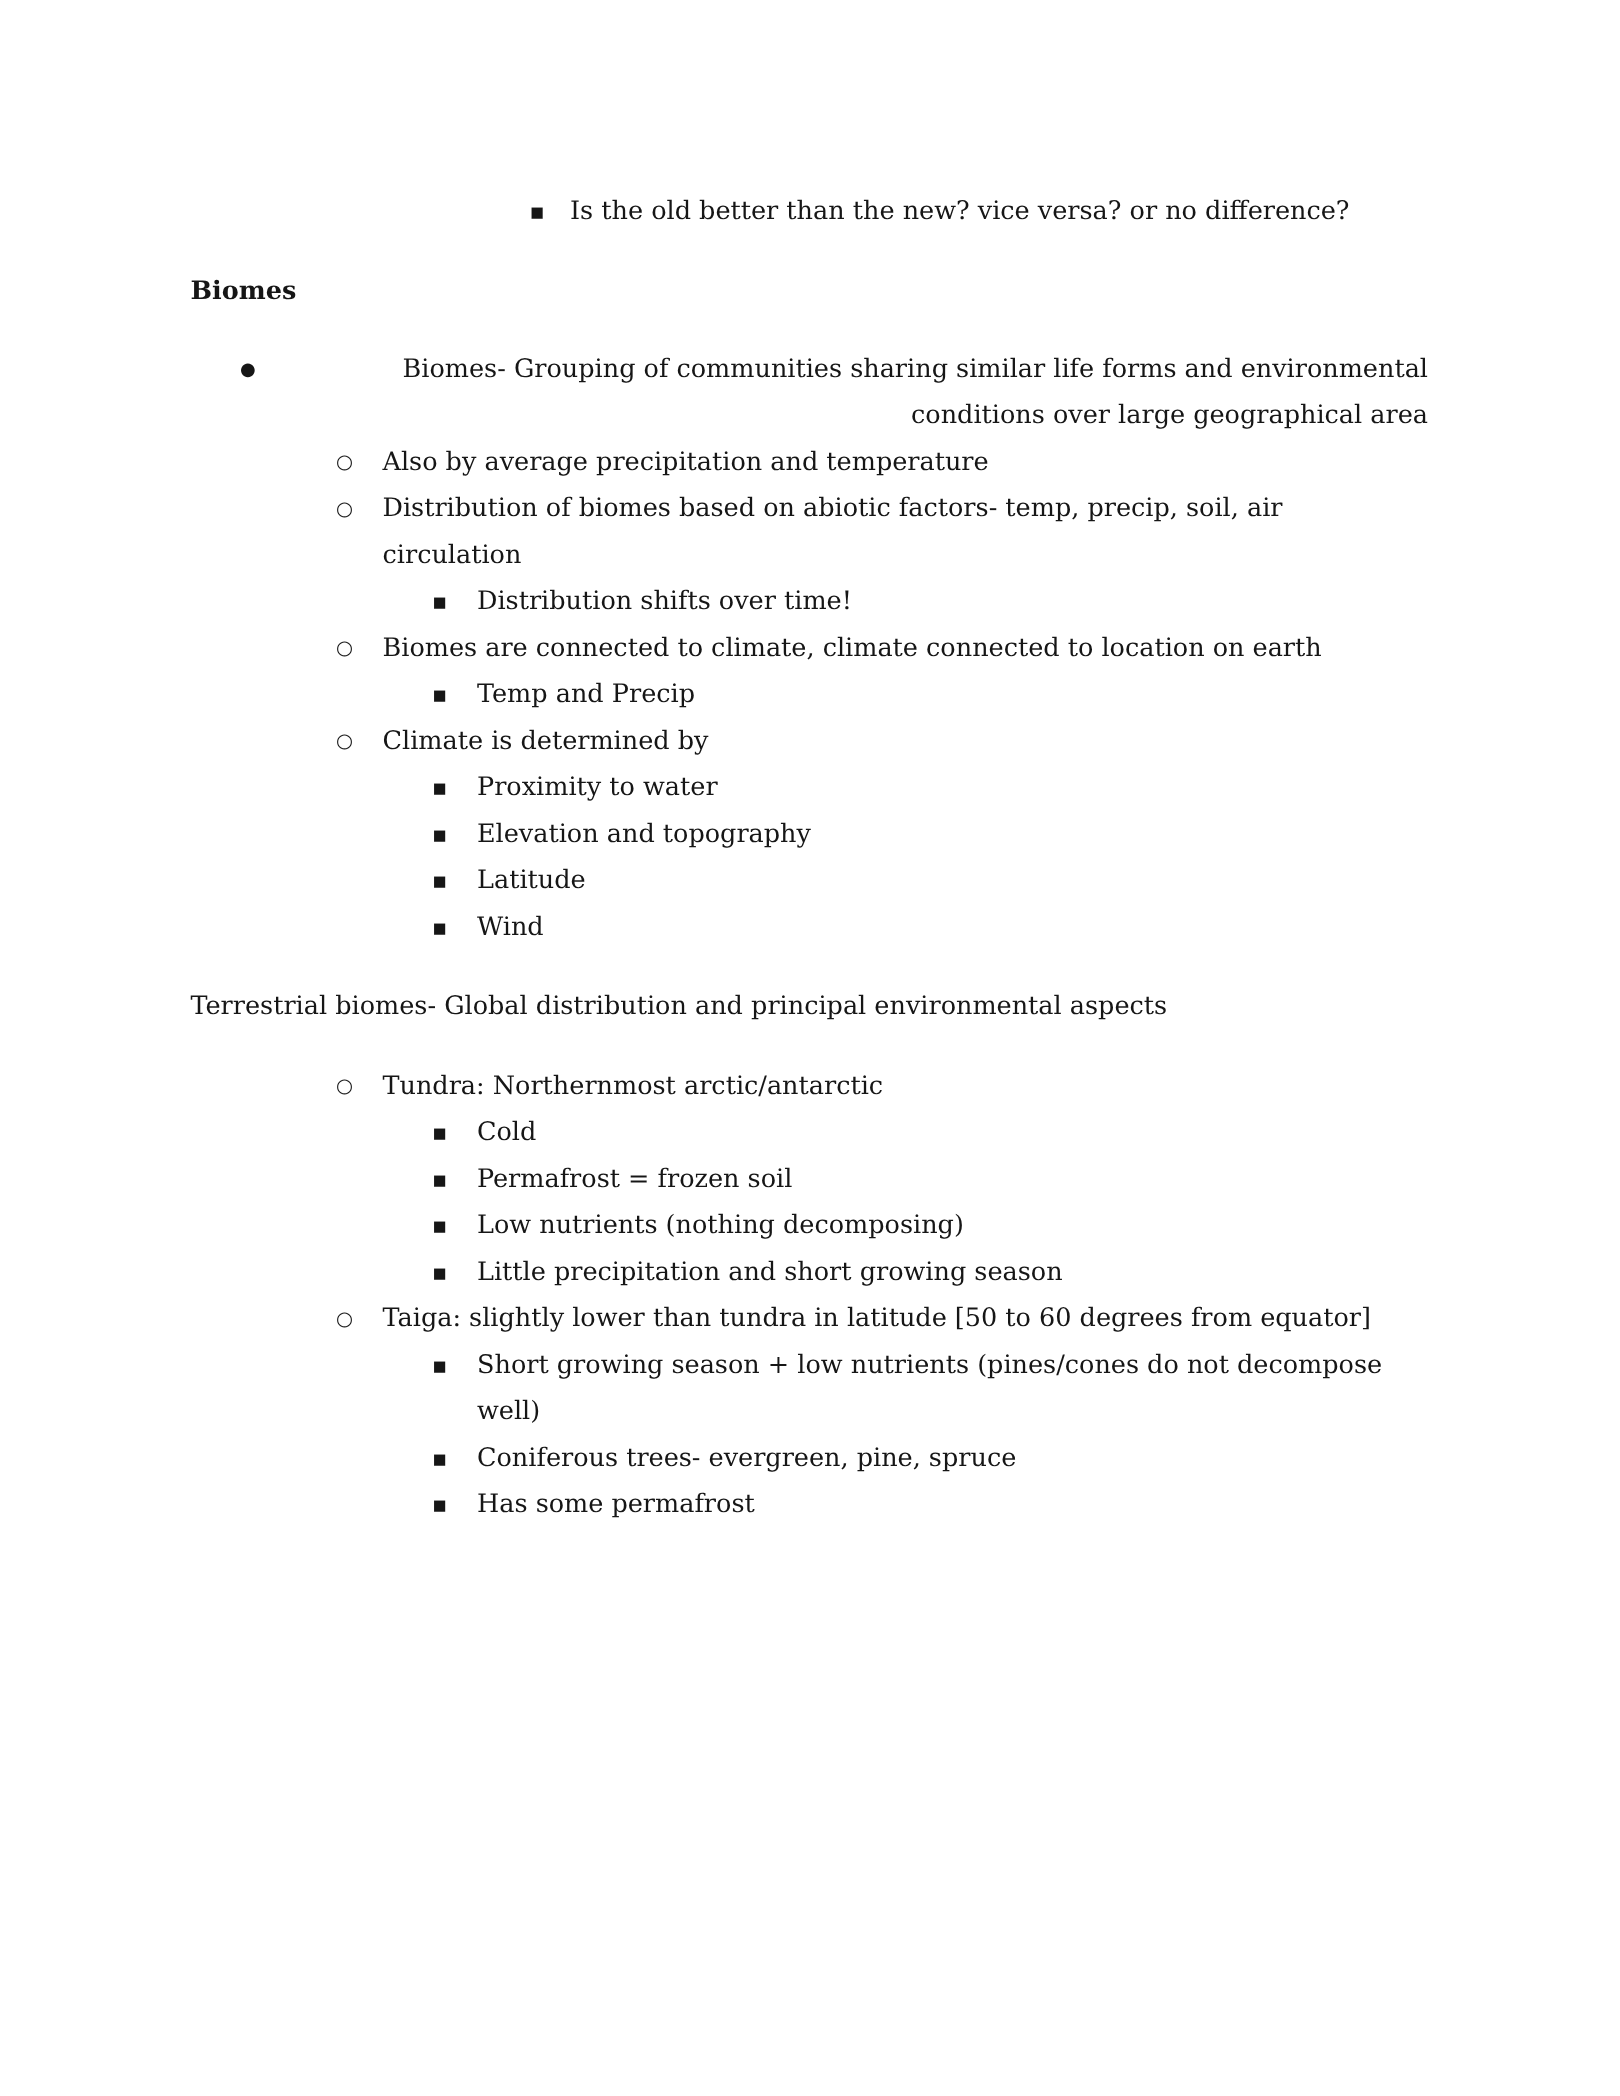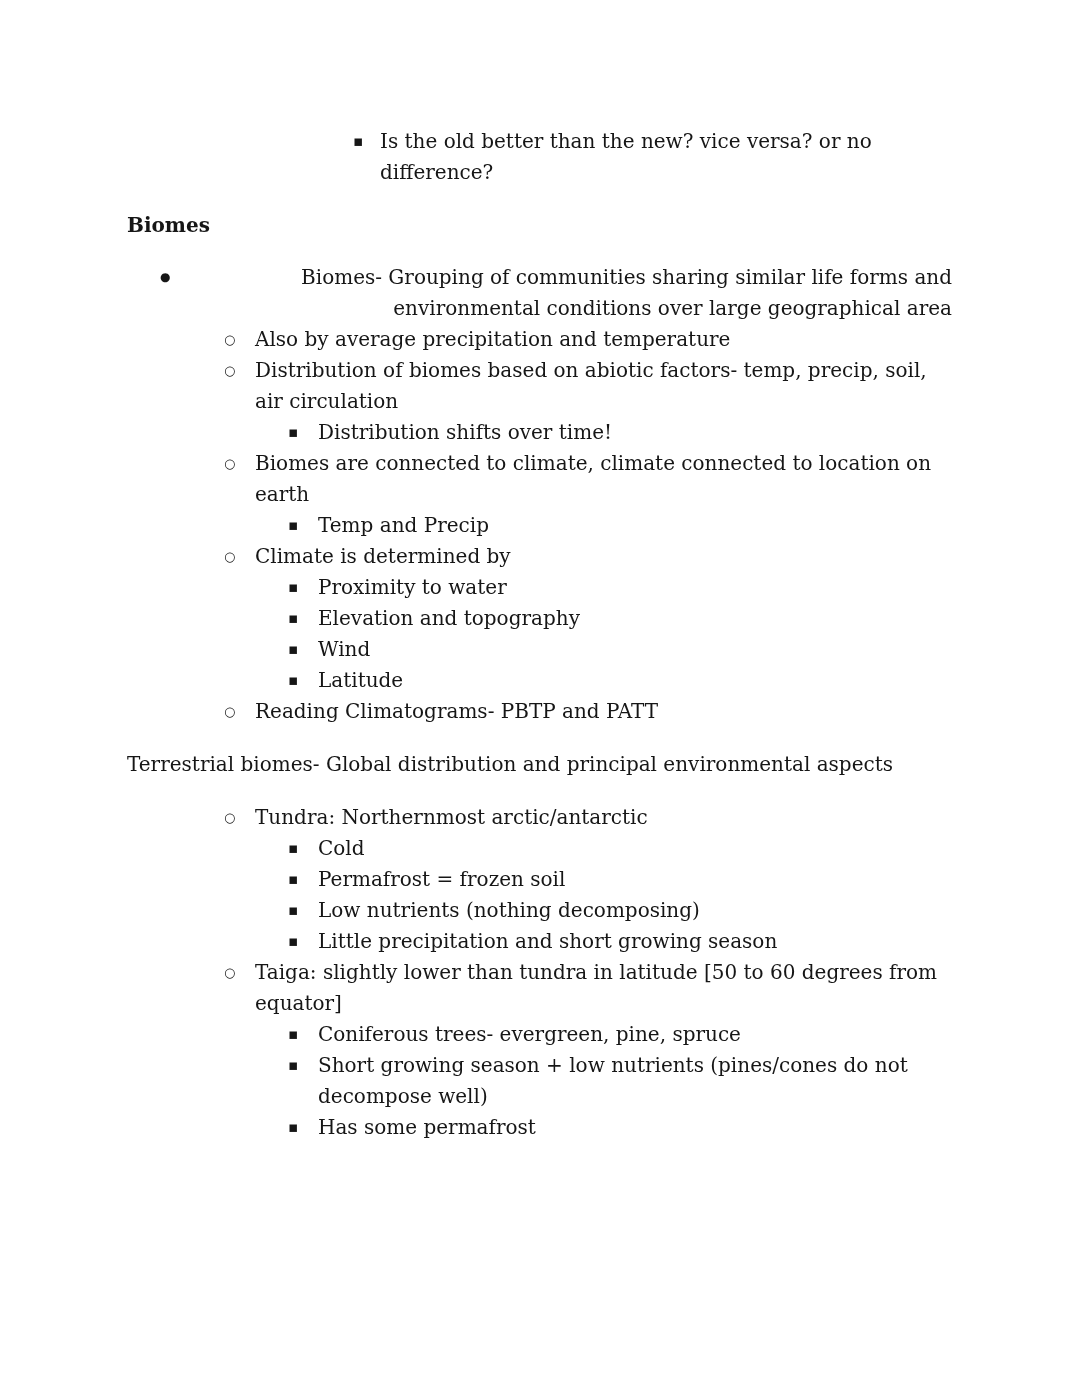--- a/index.html
+++ b/index.html
@@ -7,21 +7,21 @@
     padding: 0;
     background: #ffffff;
   }
   .page {
     width: 1080px;
     min-height: 1397px;
     box-sizing: border-box;
     background: #ffffff;
     padding: 126px 128px 60px 127px;
     font-family: "DejaVu Serif", "Liberation Serif", serif;
-    font-size: 20px;
+    font-size: 17px;
     line-height: 31px;
     color: #161616;
   }
   ul.doc-list {
     list-style: none;
     margin: 0 0 22px 0;
     padding: 0;
   }
   ul.doc-list:last-child { margin-bottom: 0; }
   li.li {
@@ -64,32 +64,31 @@
   <ul class="doc-list">
     <li class="li li1">Biomes- Grouping of communities sharing similar life forms and environmental conditions over large geographical area</li>
     <li class="li li2">Also by average precipitation and temperature</li>
     <li class="li li2">Distribution of biomes based on abiotic factors- temp, precip, soil, air circulation</li>
     <li class="li li3">Distribution shifts over time!</li>
     <li class="li li2">Biomes are connected to climate, climate connected to location on earth</li>
     <li class="li li3">Temp and Precip</li>
     <li class="li li2">Climate is determined by</li>
     <li class="li li3">Proximity to water</li>
     <li class="li li3">Elevation and topography</li>
+    <li class="li li3">Latitude</li>
     <li class="li li3">Wind</li>
-    <li class="li li3">Latitude</li>
-    <li class="li li2">Reading Climatograms- PBTP and PATT</li>
   </ul>
 
   <p class="body-par">Terrestrial biomes- Global distribution and principal environmental aspects</p>
 
   <ul class="doc-list">
     <li class="li li2">Tundra: Northernmost arctic/antarctic</li>
     <li class="li li3">Cold</li>
     <li class="li li3">Permafrost = frozen soil</li>
     <li class="li li3">Low nutrients (nothing decomposing)</li>
     <li class="li li3">Little precipitation and short growing season</li>
     <li class="li li2">Taiga: slightly lower than tundra in latitude [50 to 60 degrees from equator]</li>
+    <li class="li li3">Short growing season + low nutrients (pines/cones do not decompose well)</li>
     <li class="li li3">Coniferous trees- evergreen, pine, spruce</li>
-    <li class="li li3">Short growing season + low nutrients (pines/cones do not decompose well)</li>
     <li class="li li3">Has some permafrost</li>
   </ul>
 
 </div>
 
 </body></html>

